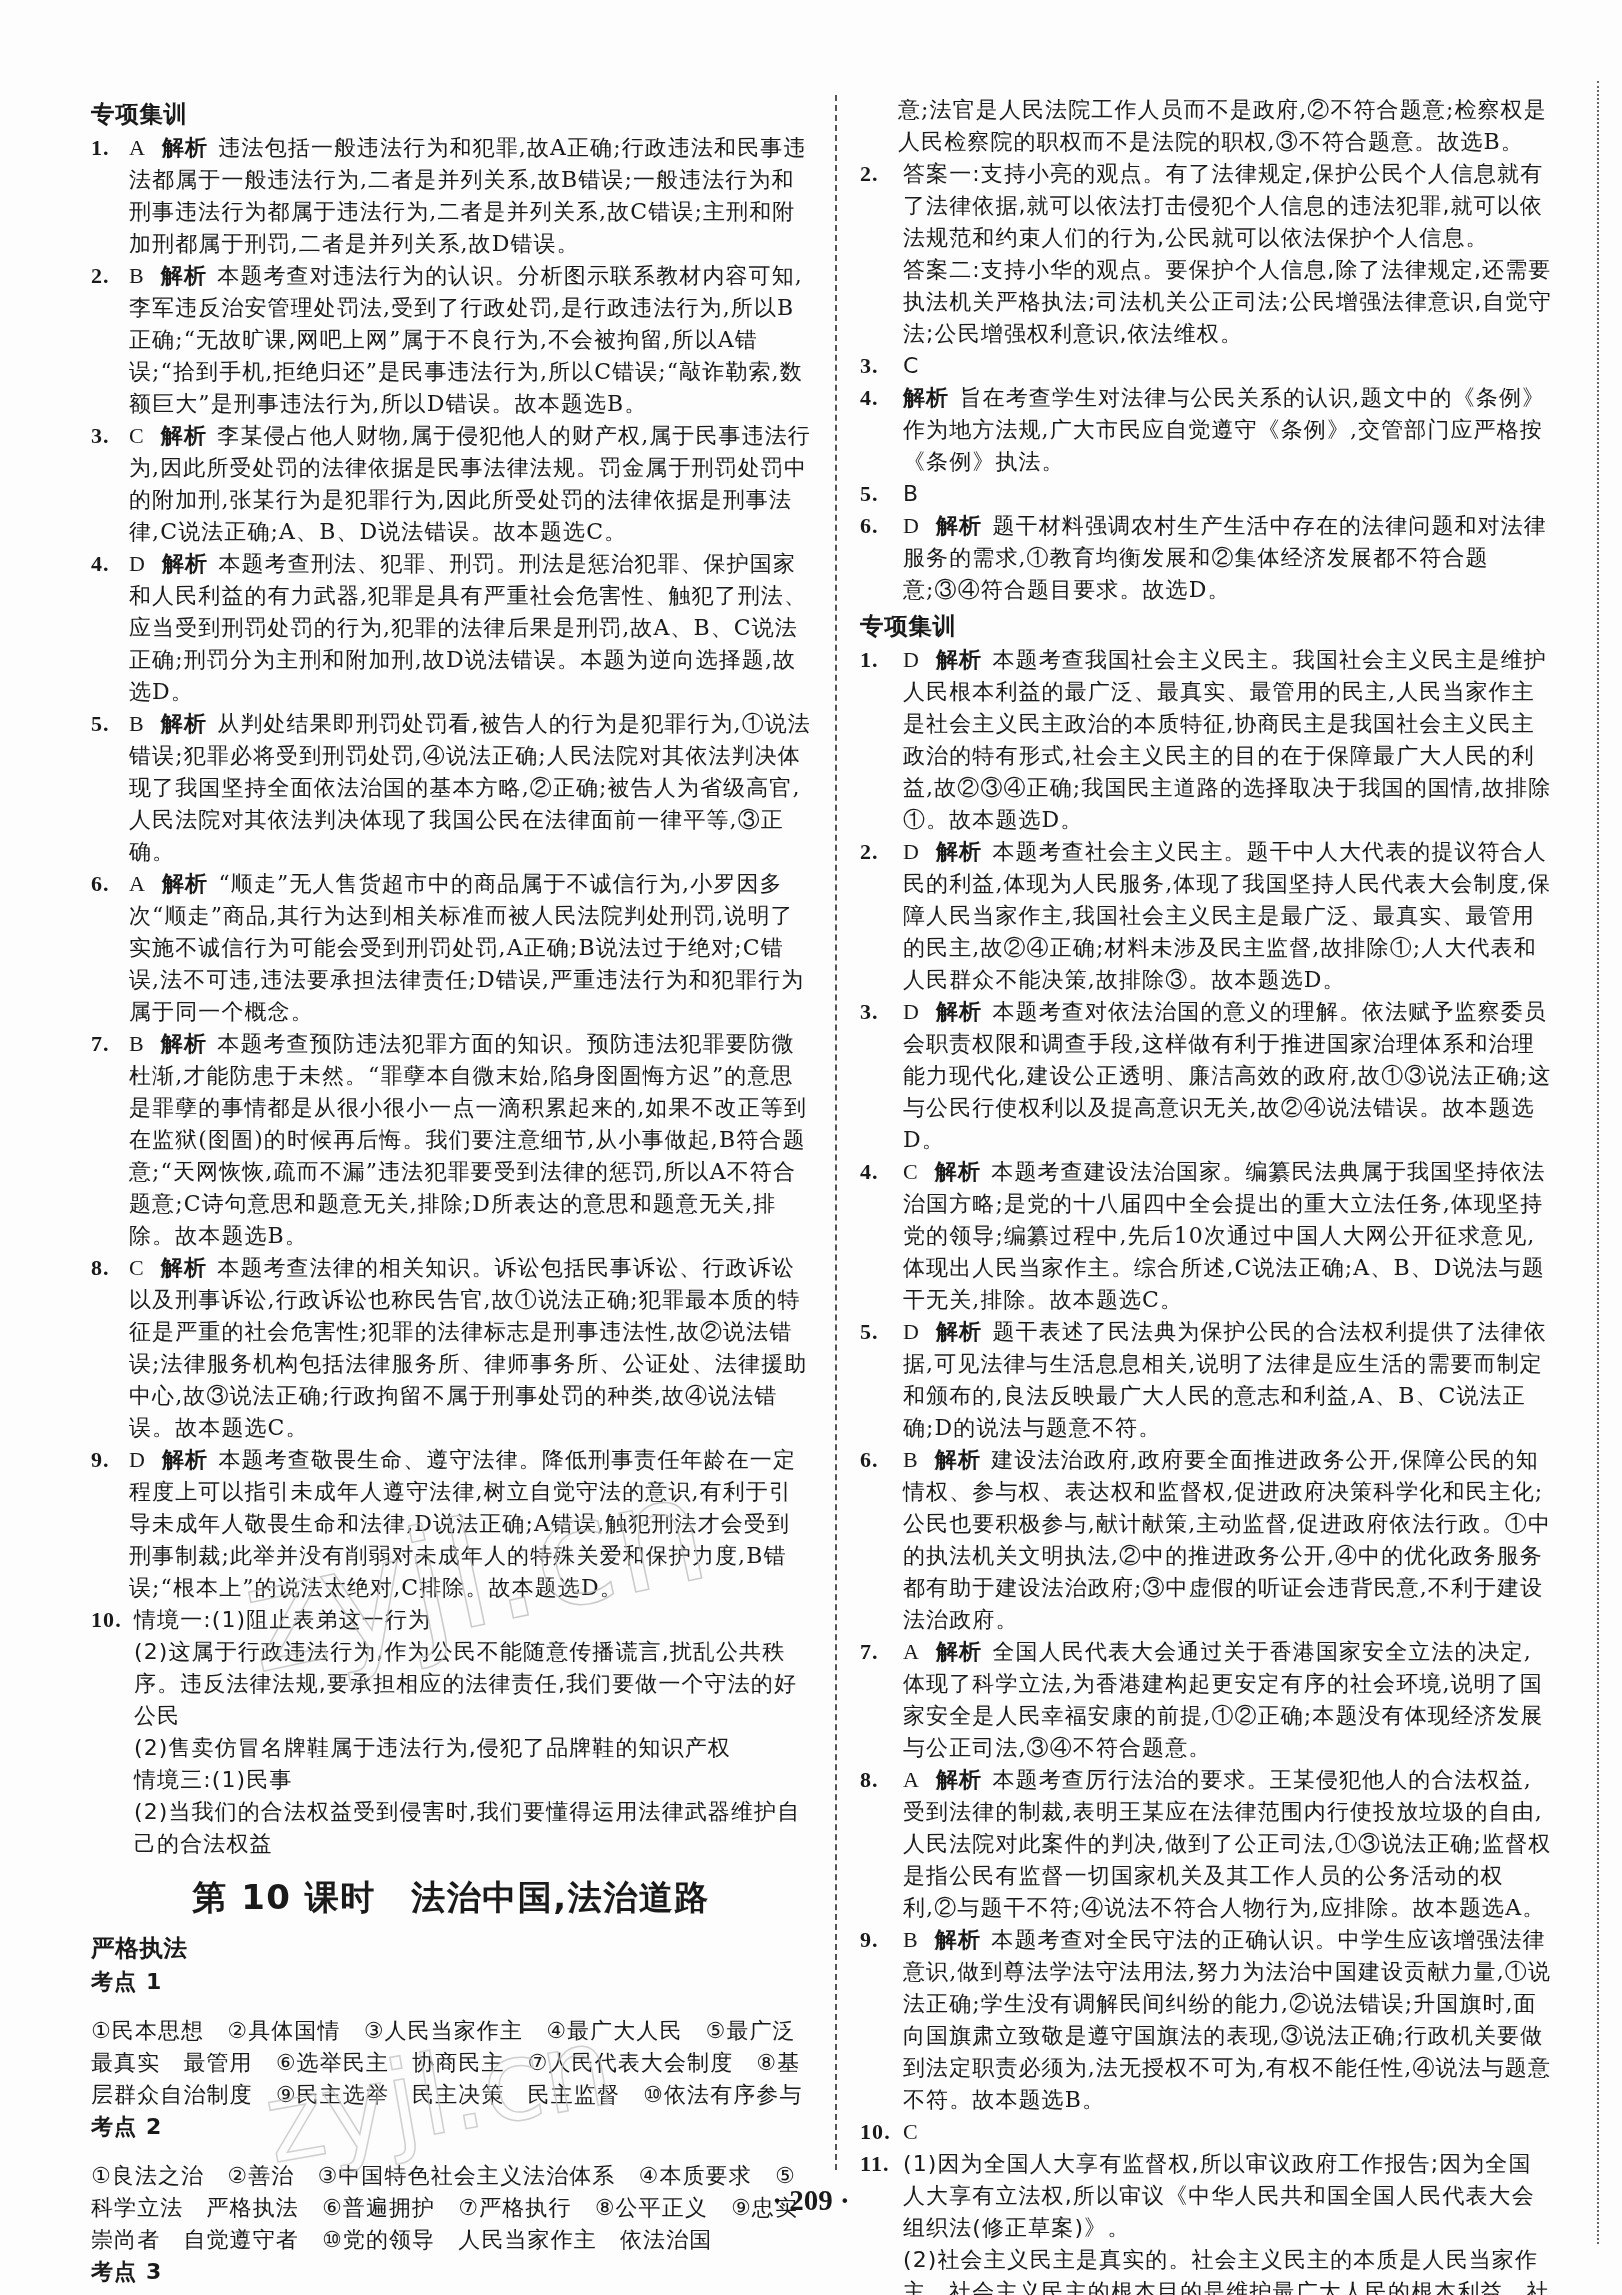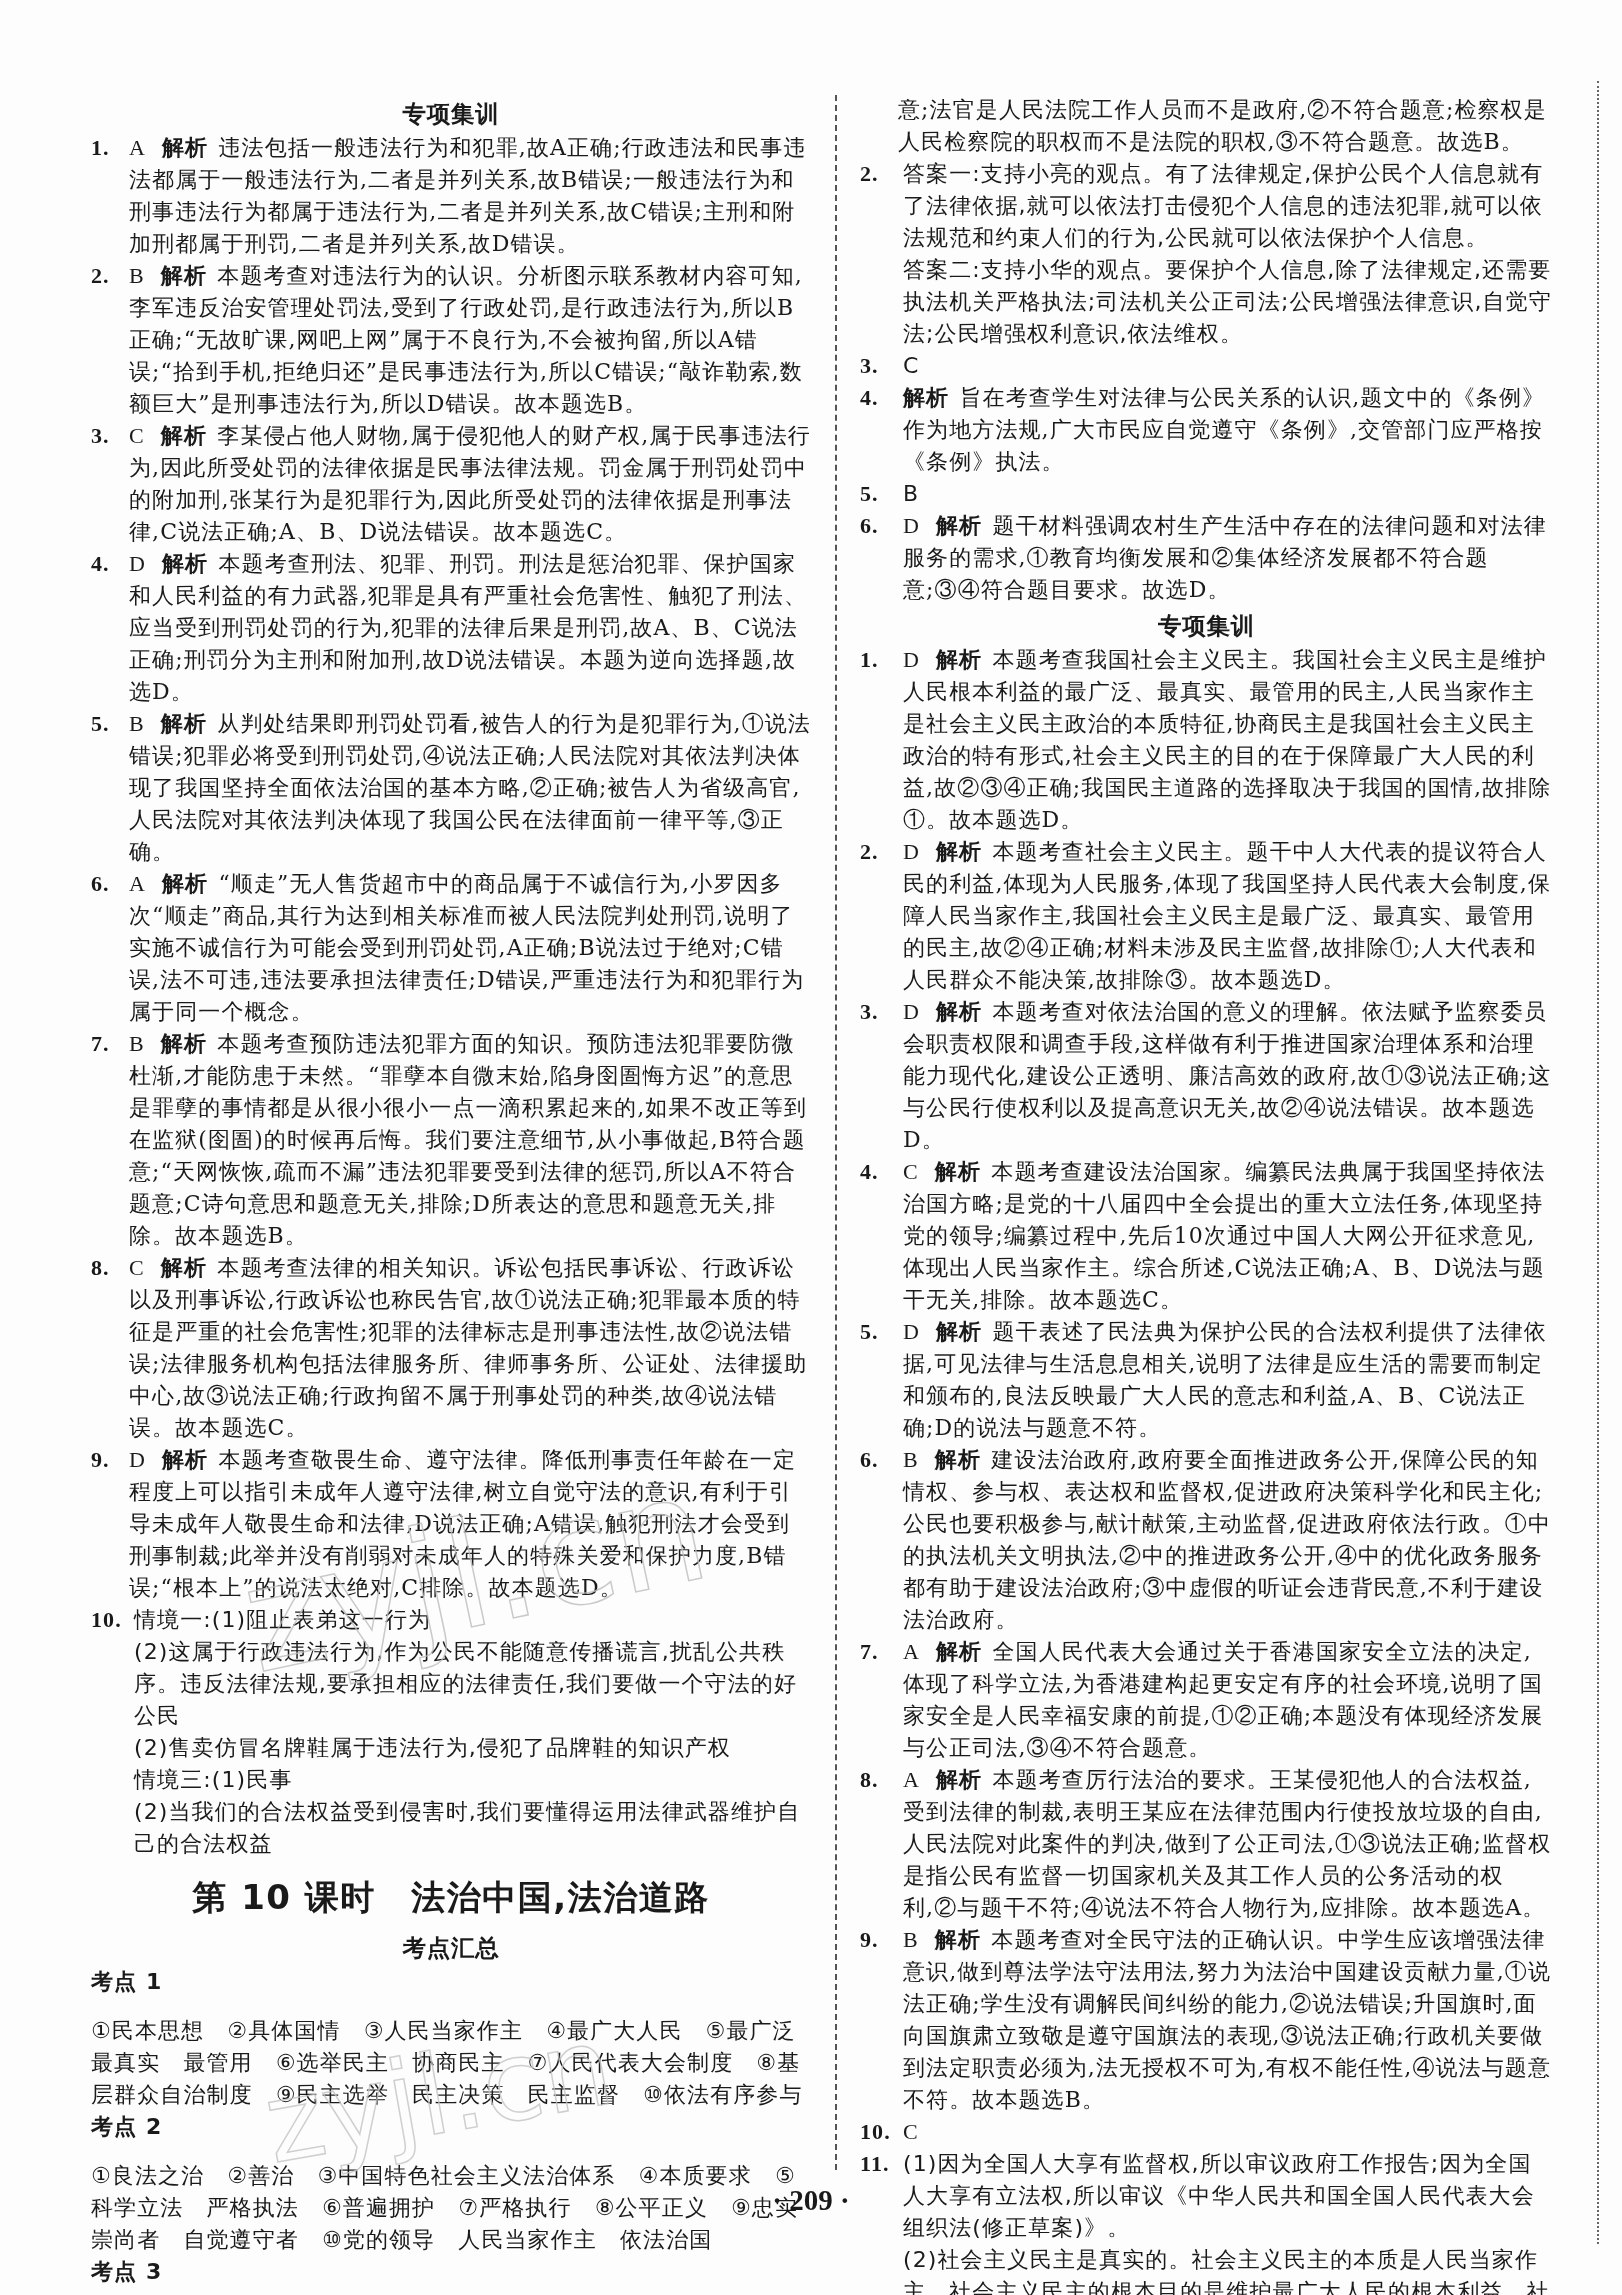--- a/index.html
+++ b/index.html
@@ -7,21 +7,21 @@
     width: 1622px; height: 2295px; position: relative; overflow: hidden;
     font-family: "DejaVu Serif", "Liberation Serif", serif;
     color: #1a1a1a;
   }
   .page { position: absolute; left: 0; top: 0; width: 1622px; height: 2295px; background: #fdfdfd; }
   .col { position: absolute; top: 94px; font-size: 22px; line-height: 32px; letter-spacing: 1.1px; }
   .col-left { left: 91px; width: 720px; }
   .col-right { left: 860px; width: 693px; }
   .divider { position: absolute; left: 835px; top: 95px; height: 2075px; border-left: 2.2px dashed #555; }
   .edge-dots { position: absolute; left: 1597px; top: 81px; height: 2163px; border-left: 2.2px dotted #666; }
-  .sec-title { font-family: "DejaVu Sans", "Liberation Sans", sans-serif; font-weight: bold; font-size: 23.5px; line-height: 34px; margin: 2.9px 0 1.5px 0; letter-spacing: 0.7px; text-align: center; }
+  .sec-title { font-family: "DejaVu Sans", "Liberation Sans", sans-serif; font-weight: bold; font-size: 23.5px; line-height: 34px; margin: 2.9px 0 1.5px 0; letter-spacing: 0.7px; }
   .lesson-title { font-family: "DejaVu Sans", "Liberation Sans", sans-serif; font-weight: bold; font-size: 34px; text-align: center; margin: 14.7px 0 11.7px 0; line-height: 44px; letter-spacing: 1.5px; }
   .kp-title { font-family: "DejaVu Sans", "Liberation Sans", sans-serif; font-weight: bold; font-size: 22px; line-height: 32px; }
   .item { position: relative; padding-left: 38px; }
   .item .num { position: absolute; left: 0; top: 0; font-weight: bold; font-family: "Liberation Serif", serif; }
   .item .ans { font-family: "Liberation Serif", serif; margin-right: 16px; }
   .item .jx { font-family: "DejaVu Sans", "Liberation Sans", sans-serif; font-weight: bold; margin-right: 10.3px; }
   .item.wide { padding-left: 43px; }
   .sub { display: block; }
   .plain { display: block; font-family: "DejaVu Sans", "Liberation Sans", sans-serif; }
   .kp-body { font-family: "DejaVu Sans", "Liberation Sans", sans-serif; word-spacing: 13.2px; margin-top: 17px; }
@@ -54,21 +54,21 @@
       <span class="num">10.</span>
       <span class="plain">情境一:(1)阻止表弟这一行为</span>
       <span class="plain">(2)这属于行政违法行为,作为公民不能随意传播谎言,扰乱公共秩序。违反法律法规,要承担相应的法律责任,我们要做一个守法的好公民</span>
       <span class="plain">(2)售卖仿冒名牌鞋属于违法行为,侵犯了品牌鞋的知识产权</span>
       <span class="plain">情境三:(1)民事</span>
       <span class="plain">(2)当我们的合法权益受到侵害时,我们要懂得运用法律武器维护自己的合法权益</span>
     </div>
 
     <div class="lesson-title">第 10 课时　法治中国,法治道路</div>
 
-    <div class="sec-title">考点汇总</div>
+    <div class="sec-title">严格执法</div>
 
     <div class="kp-title">考点 1</div>
     <div class="kp-body">①民本思想　②具体国情　③人民当家作主　④最广大人民　⑤最广泛　最真实　最管用　⑥选举民主　协商民主　⑦人民代表大会制度　⑧基层群众自治制度　⑨民主选举　民主决策　民主监督　⑩依法有序参与</div>
     <div class="kp-title">考点 2</div>
     <div class="kp-body">①良法之治　②善治　③中国特色社会主义法治体系　④本质要求　⑤科学立法　严格执法　⑥普遍拥护　⑦严格执行　⑧公平正义　⑨忠实崇尚者　自觉遵守者　⑩党的领导　人民当家作主　依法治国</div>
     <div class="kp-title">考点 3</div>
     <div class="kp-body">①人民　②为人民服务　③法治原则　④法治轨道　⑤政务公开　⑥知情权　⑦科学化　民主化　⑧主动监督　⑨承载　⑩滋养</div>
 
   </div>
 

